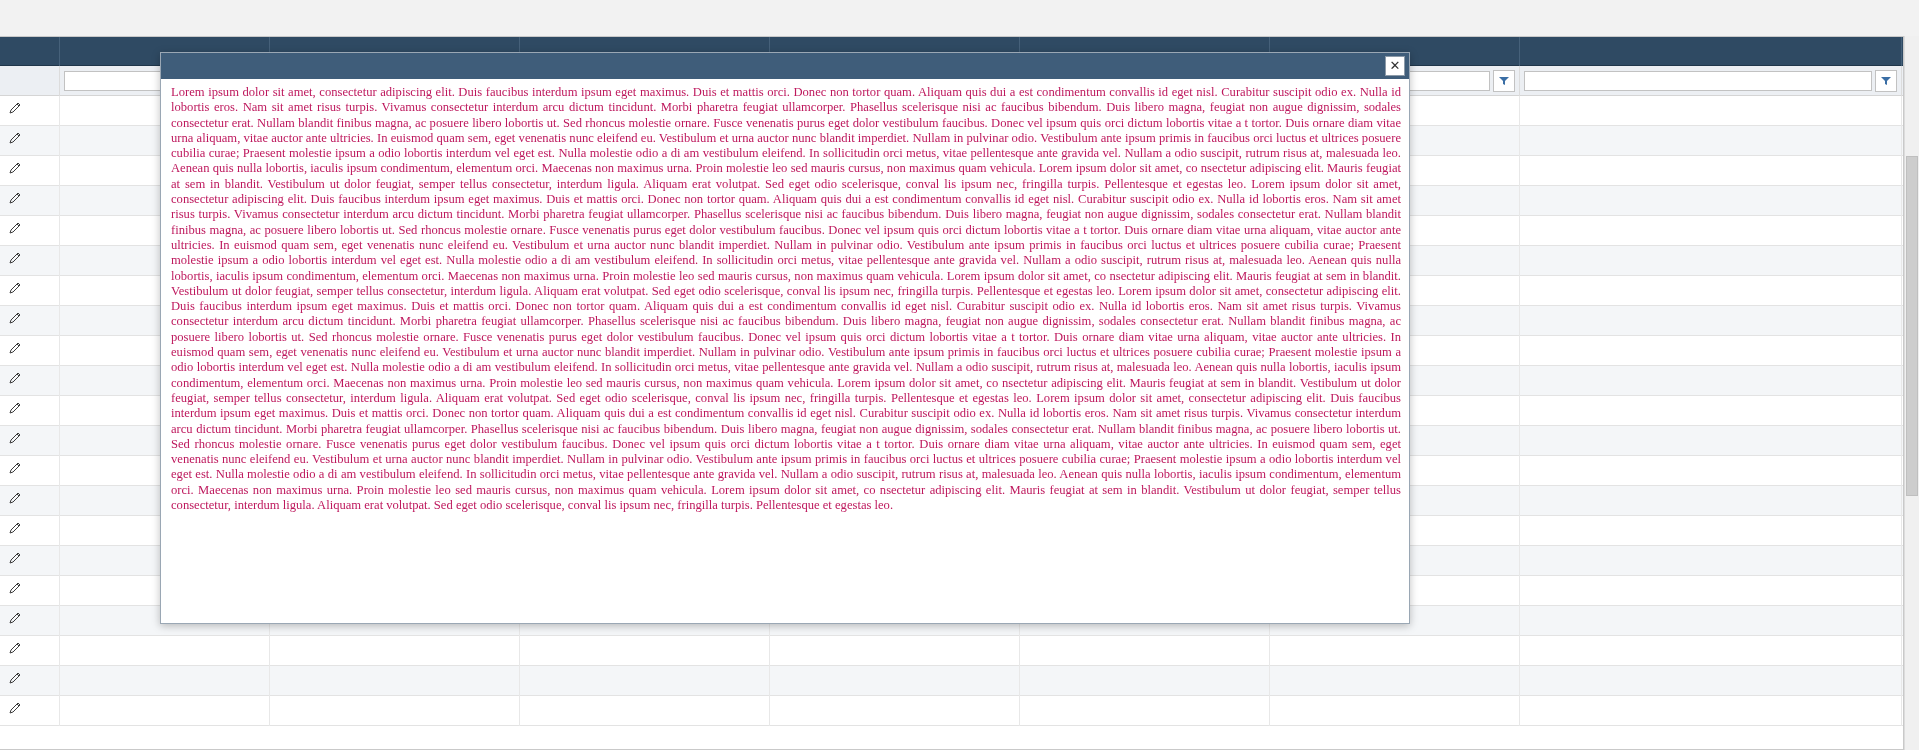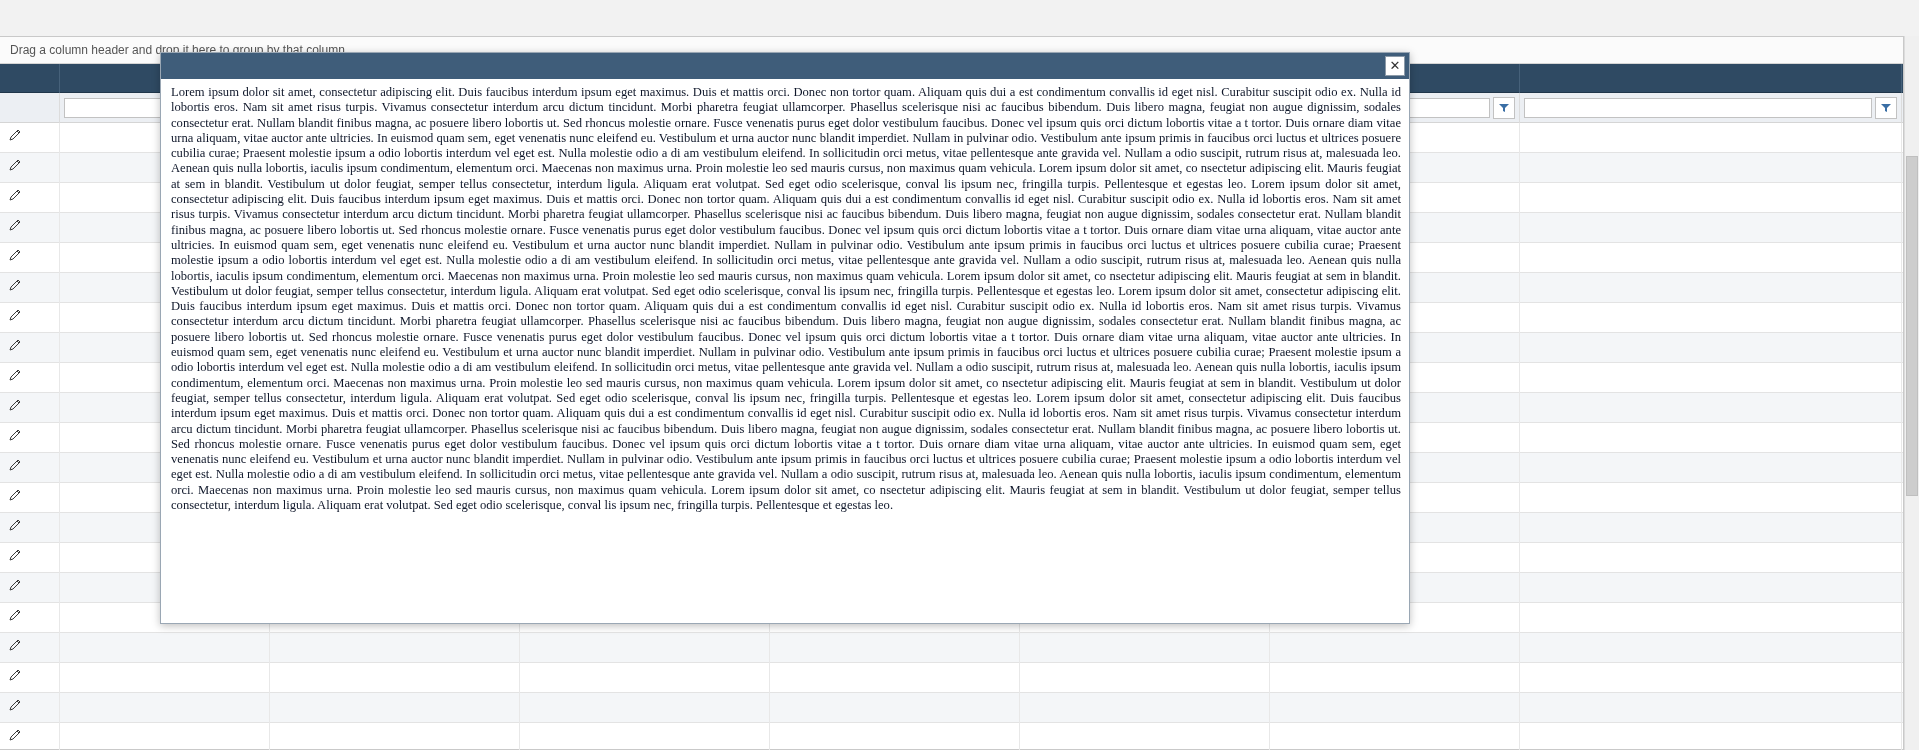--- a/index.html
+++ b/index.html
@@ -141,21 +141,21 @@
     overflow-y: auto;
     overflow-x: hidden;
     padding: 6px 10px 10px 10px;
     background: #ffffff;
   }
   .modal-body p {
     margin: 0;
     font-family: "Liberation Serif", serif;
     font-size: 12.6px;
     line-height: 15.3px;
-    color: #0f172a;
+    color: #be185d;
     text-align: justify;
   }
   .modal-body::-webkit-scrollbar { width: 14px; }
   .modal-body::-webkit-scrollbar-track { background: #f0f0f0; }
   .modal-body::-webkit-scrollbar-thumb { background: #c4c4c4; border: 1px solid #b0b0b0; }
 
   
   .page-scrollbar {
     position: absolute;
     right: 0; top: 36px;
@@ -172,21 +172,20 @@
     border: 1px solid #bfbfbf;
   }
 </style>
 </head>
 <body>
 
 <div id="app">
 
   <div class="grid-wrap">
 
-    <div class="group-panel">Drag a column header and drop it here to group by that column</div>
 
     <div class="header-row" id="header-row">
         <div class="header-cell" style="width: 60px;"></div>
         <div class="header-cell" style="width: 210px;"></div>
         <div class="header-cell" style="width: 250px;"></div>
         <div class="header-cell" style="width: 250px;"></div>
         <div class="header-cell" style="width: 250px;"></div>
         <div class="header-cell" style="width: 250px;"></div>
         <div class="header-cell" style="width: 250px;"></div>
         <div class="header-cell" style="width: 382px;"></div>

